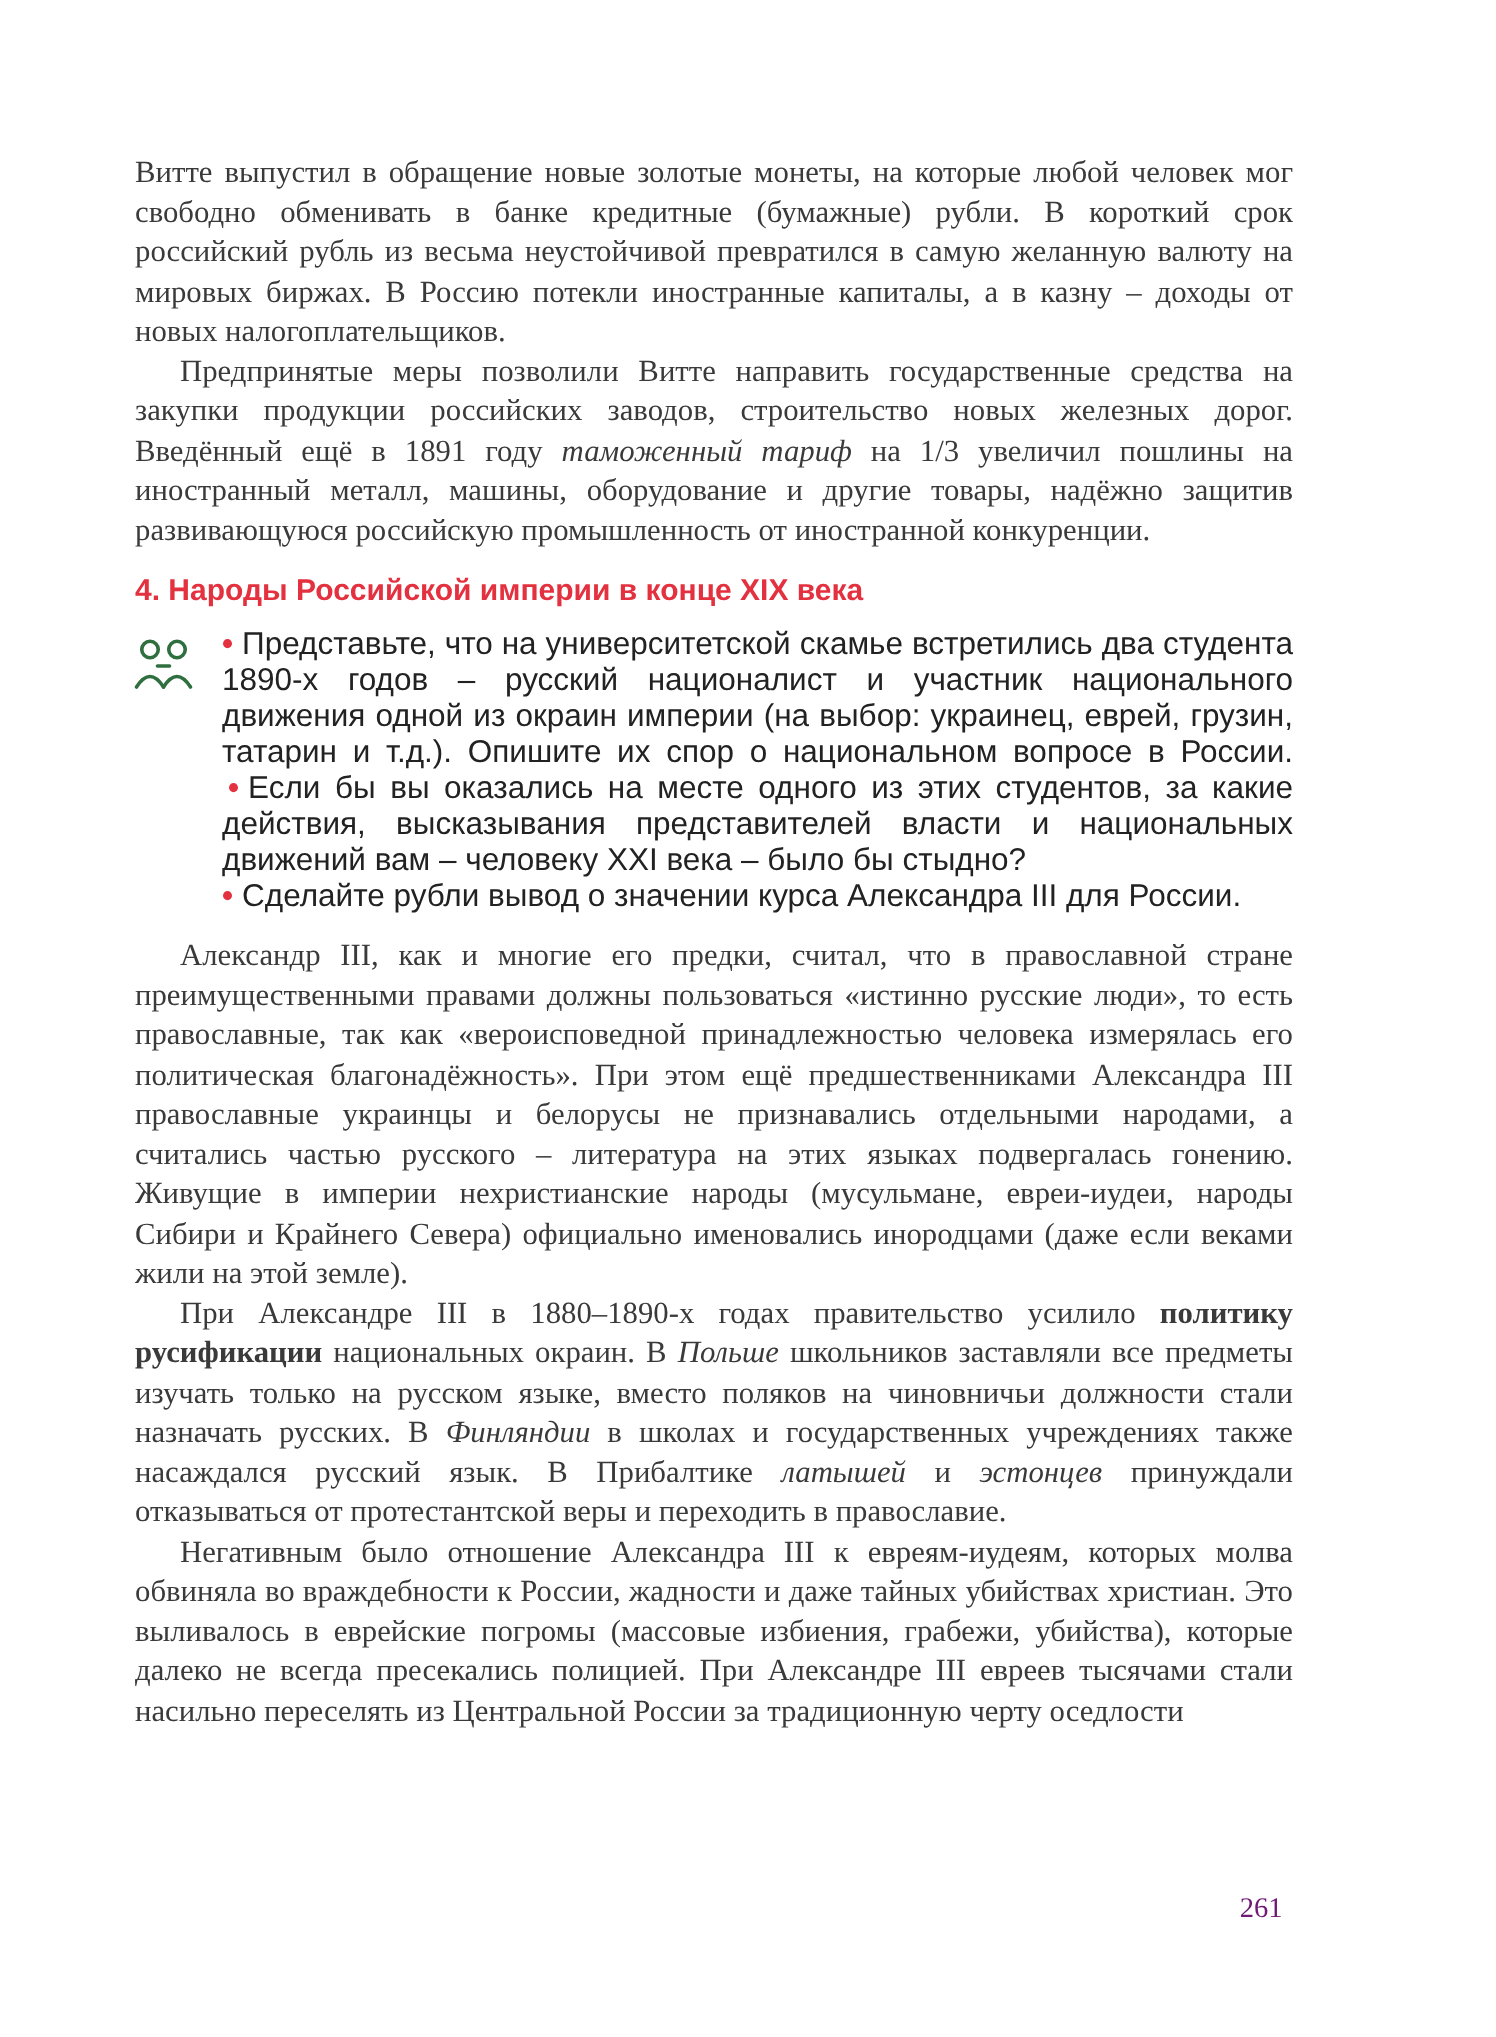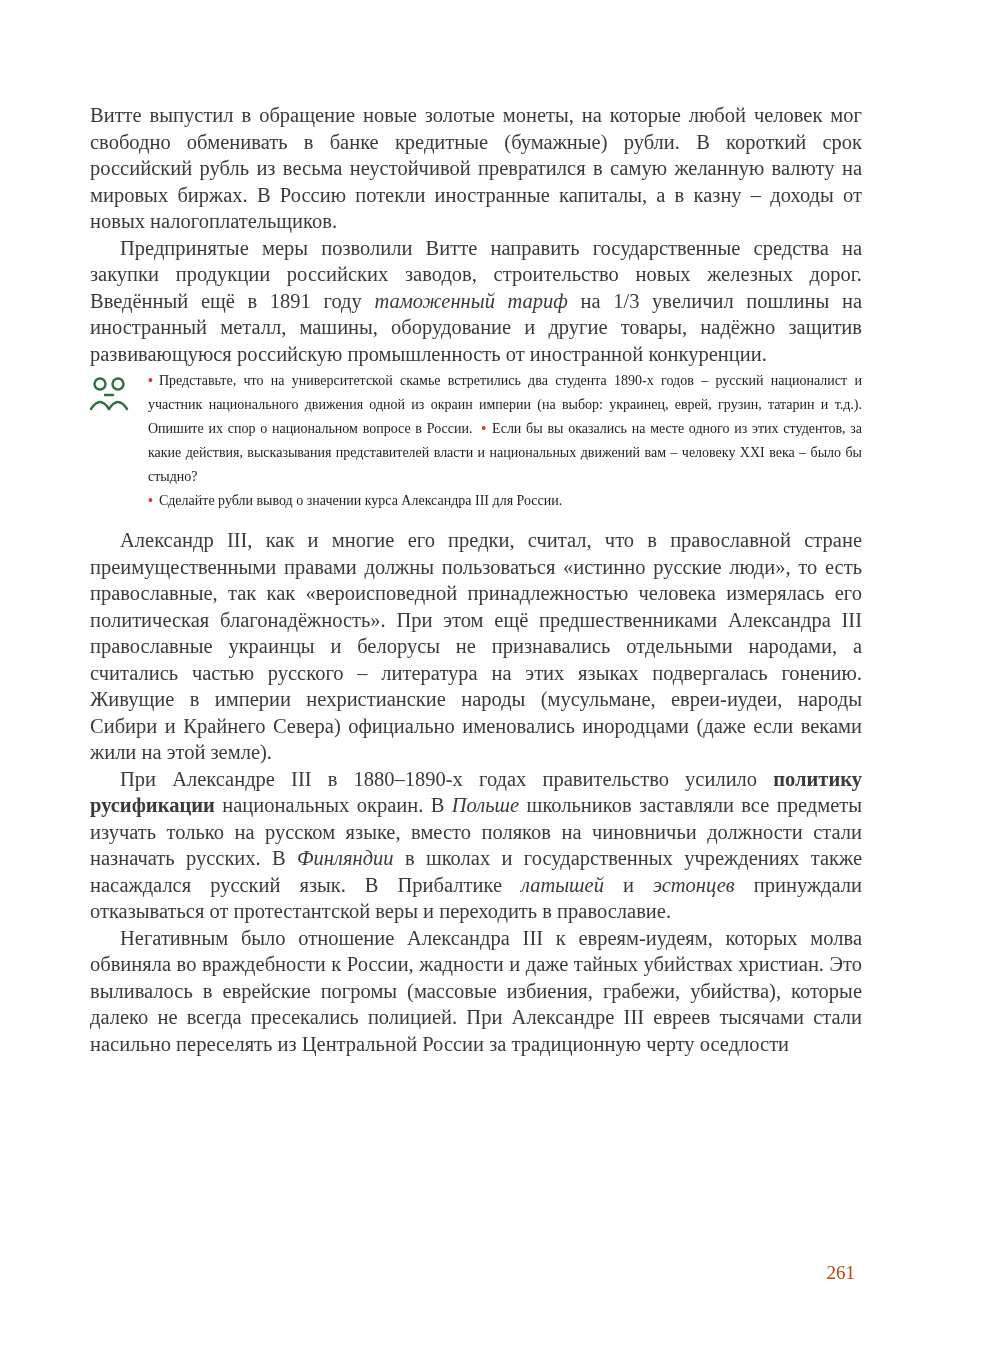--- a/index.html
+++ b/index.html
@@ -32,22 +32,22 @@
     margin: 16px 0 12px 0;
     font-family: "Liberation Sans", sans-serif;
     font-size: 20px;
     font-weight: bold;
     color: #e4313f;
     text-align: left;
   }
   .exercise {
     position: relative;
     margin: 2px 0 14px 58px;
-    font-family: Liberation Serif, serif;
-    font-size: 14px;
+    font-family: Liberation Sans, sans-serif;
+    font-size: 21px;
     line-height: 24px;
     text-align: justify;
     color: #222222;
   }
   .ex-p { margin: 0; }
   .bullet {
     color: #e4313f;
     font-weight: bold;
     margin-right: 6px;
   }
@@ -59,37 +59,38 @@
     width: 46px;
     height: 48px;
     display: block;
   }
   .page-number {
     position: absolute;
     top: 1262px;
     right: 142px;
     font-family: "Liberation Serif", serif;
     font-size: 19px;
-    color: #c2410c;
+    color: #701a75;
   }
 </style>
 </head>
 <body>
 
 <div class="page">
   <div class="content">
 
     <p class="body-p">
       <span>Витте выпустил в обращение новые золотые монеты, на которые любой человек мог свободно обменивать в банке кредитные (бумажные) рубли. В короткий срок российский рубль из весьма неустойчивой превратился в самую желанную валюту на мировых биржах. В Россию потекли иностранные капиталы, а в казну – доходы от новых налогоплательщиков.</span>
     </p>
 
     <p class="body-p indent">
       <span>Предпринятые меры позволили Витте направить государственные средства на закупки продукции российских заводов, строительство новых железных дорог. Введённый ещё в 1891 году </span><span class="bi">таможенный тариф</span><span> на 1/3 увеличил пошлины на иностранный металл, машины, оборудование и другие товары, надёжно защитив развивающуюся российскую промышленность от иностранной конкуренции.</span>
     </p>
 
+    <h2 class="heading">4. Народы Российской империи в конце XIX века</h2>
 
     <div class="exercise">
       <span class="ex-icon">
         <svg width="46" height="48" viewBox="0 0 46 48" xmlns="http://www.w3.org/2000/svg">
           <g stroke="#2f6f3f" stroke-width="2.4" fill="none" stroke-linecap="round">
             <circle cx="14" cy="13" r="5.5"></circle>
             <circle cx="32" cy="13" r="5.5"></circle>
             <path d="M5 38 q9 -14 18 0"></path>
             <path d="M23 38 q9 -14 18 0"></path>
             <path d="M19 24 l8 0"></path>

